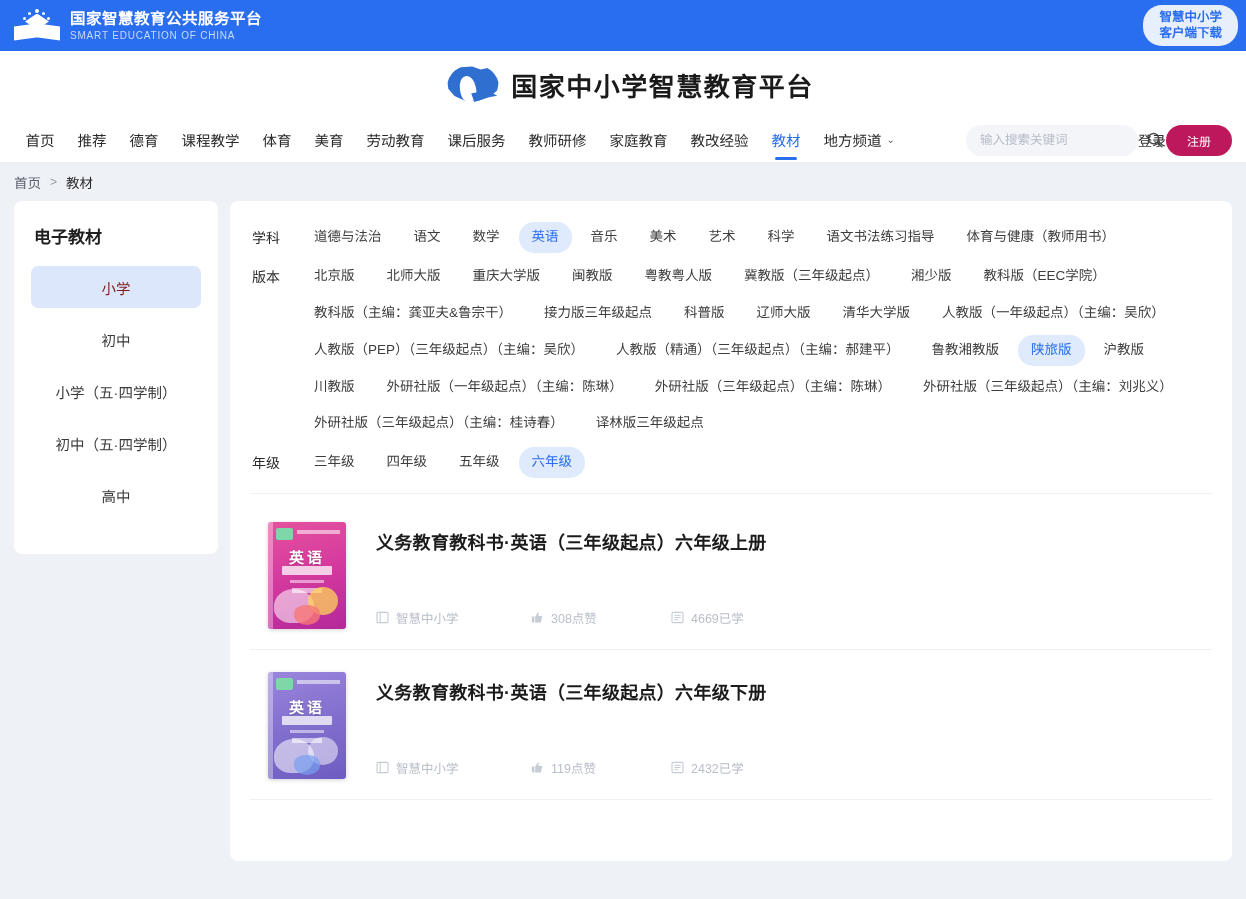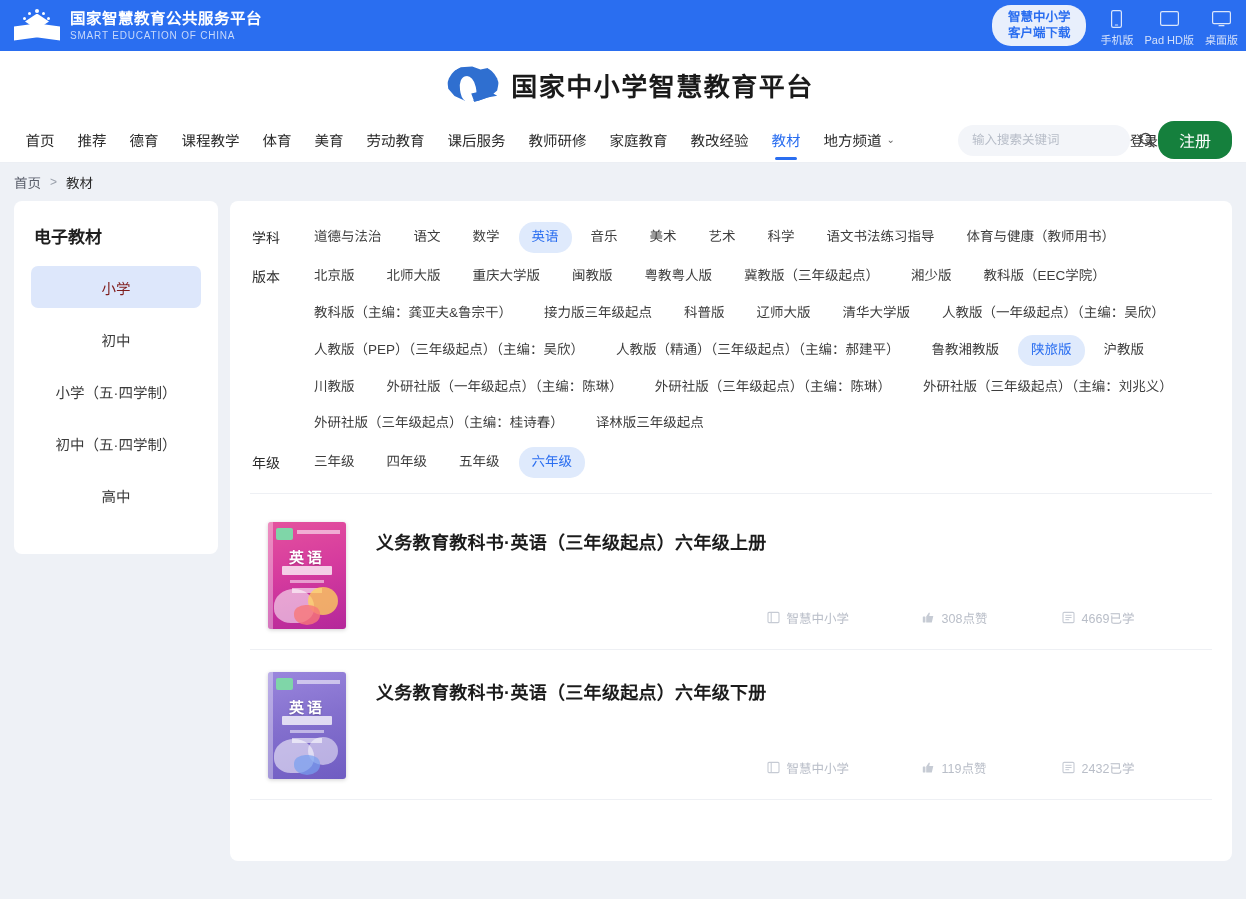--- a/index.html
+++ b/index.html
@@ -127,21 +127,21 @@
     font-size: 12.5px; color: #333;
     font-family: "Liberation Sans", "DejaVu Sans", sans-serif;
   }
   .search-box input::placeholder { color: #b6bcc7; }
   .search-ico { color: #4a4a4a; display: flex; cursor: pointer; }
   .login-btn {
     font-size: 14px; color: #333; cursor: pointer; background: none; border: none;
     font-family: "Liberation Sans", "DejaVu Sans", sans-serif;
   }
   .register-btn {
-    background: #15803d; color: #ffffff; font-size: 16px;
+    background: #be185d; color: #ffffff; font-size: 12px;
     border: none; border-radius: 16px; padding: 7px 21px; cursor: pointer;
     font-family: "Liberation Sans", "DejaVu Sans", sans-serif;
   }
 
   
   .breadcrumb {
     height: 38px; display: flex; align-items: center; gap: 9px;
     padding: 0 14px; font-size: 13.5px; color: #5a5f6b;
   }
   .breadcrumb .sep { color: #9aa0ab; font-size: 12px; }
@@ -233,21 +233,21 @@
   }
   .cover .art2 {
     position: absolute; right: 8px; bottom: 14px; width: 30px; height: 28px;
     background: rgba(255,214,90,0.75); border-radius: 50%;
   }
   .cover .art3 {
     position: absolute; left: 26px; bottom: 4px; width: 26px; height: 20px;
     background: rgba(247,120,120,0.8); border-radius: 44% 44% 50% 50%;
   }
 
-  .book-info { flex: 1; display: flex; }
+  .book-info { flex: 1; display: flex; flex-direction: column; }
   .book-title {
     font-size: 18px; font-weight: bold; color: #1b1b1b; margin-top: 6px;
     letter-spacing: 0.3px;
   }
   .book-meta {
     margin-top: auto; display: flex; align-items: center; gap: 0; padding-bottom: 2px;
   }
   .meta-item {
     display: flex; align-items: center; gap: 7px;
     font-size: 12.5px; color: #b9bec8;
@@ -274,48 +274,20 @@
       <div class="tb-title-cn">国家智慧教育公共服务平台</div>
       <div class="tb-title-en">SMART EDUCATION OF CHINA</div>
     </div>
   </div>
 
   <div class="topbar-right">
     <button class="dl-btn">
       <span>智慧中小学</span>
       <span>客户端下载</span>
     </button>
-    <div class="devices">
-      <div class="dev">
-        <div class="glyph">
-          <svg width="11" height="18" viewBox="0 0 11 18">
-              <rect x="0.6" y="0.6" width="9.8" height="16.8" rx="1.6" fill="none" stroke="currentColor" stroke-width="1.2"></rect>
-              <rect x="3.8" y="14.6" width="3.4" height="1" rx="0.5" fill="currentColor"></rect>
-            </svg>
-        </div>
-        <div class="lbl">手机版</div>
-      </div>
-      <div class="dev">
-        <div class="glyph">
-          <svg width="19" height="15" viewBox="0 0 19 15">
-              <rect x="0.6" y="0.6" width="17.8" height="13.8" rx="1.6" fill="none" stroke="currentColor" stroke-width="1.2"></rect>
-            </svg>
-        </div>
-        <div class="lbl">Pad HD版</div>
-      </div>
-      <div class="dev">
-        <div class="glyph">
-          <svg width="19" height="16" viewBox="0 0 19 16">
-              <rect x="0.6" y="0.6" width="17.8" height="12" rx="1.4" fill="none" stroke="currentColor" stroke-width="1.2"></rect>
-              <rect x="6.5" y="14" width="6" height="1.3" rx="0.6" fill="currentColor"></rect>
-            </svg>
-        </div>
-        <div class="lbl">桌面版</div>
-      </div>
-    </div>
   </div>
 </div>
 
 <div class="header-white">
   <div class="brand-row">
     <div class="brand-mark">
       <div class="cloud"></div>
       <div class="notch"></div>
       <div class="tail"></div>
     </div>

